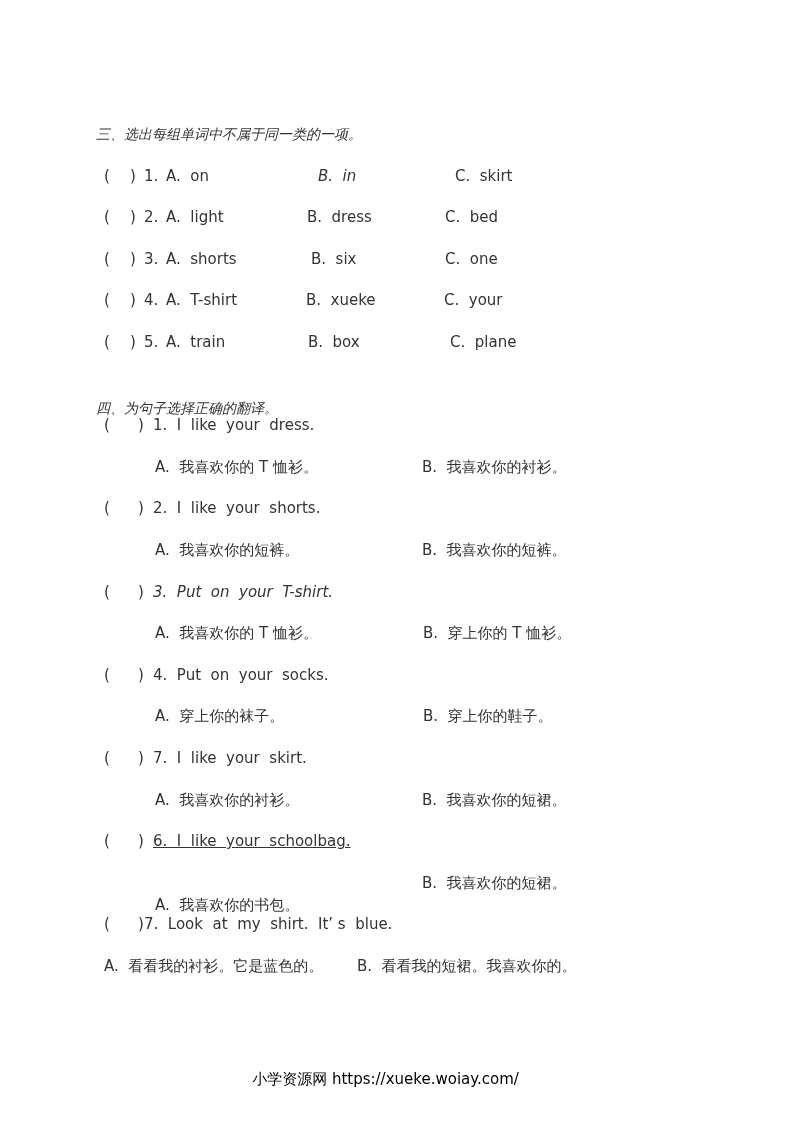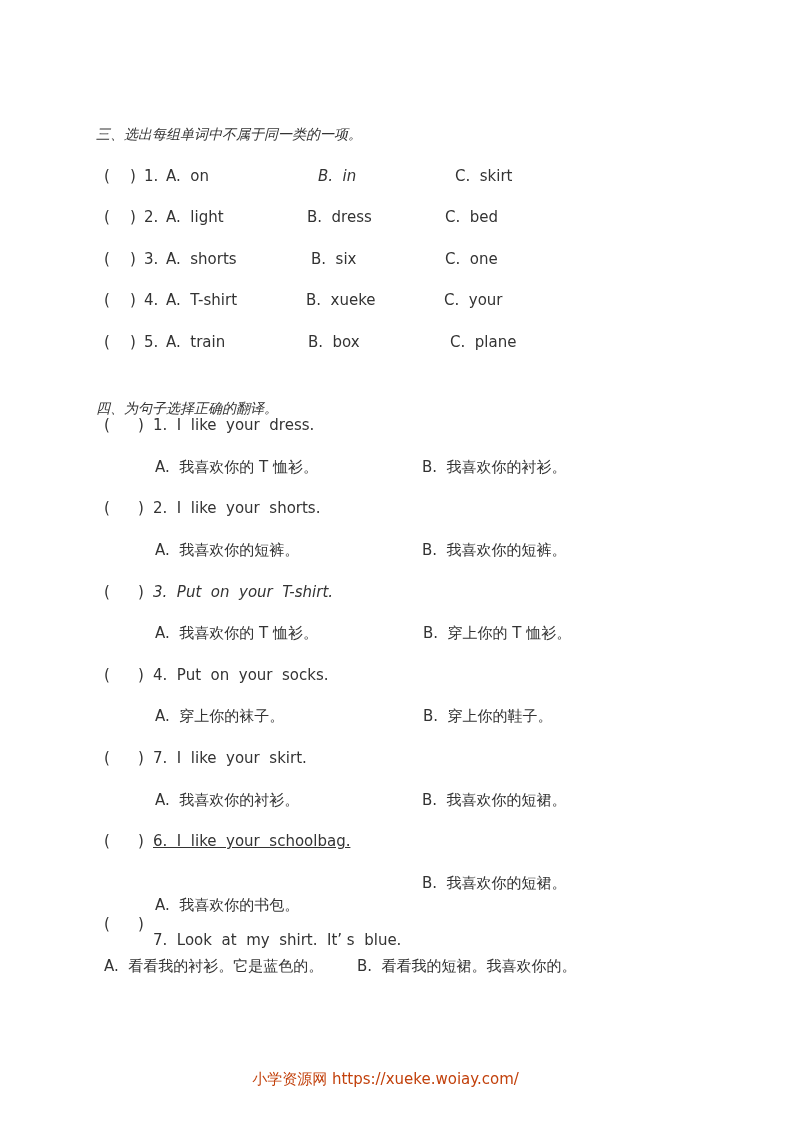--- a/index.html
+++ b/index.html
@@ -4,21 +4,21 @@
 <style>
   html, body { margin: 0; padding: 0; background: #ffffff; }
   body {
     width: 793px; height: 1122px; position: relative; overflow: hidden;
     font-family: "DejaVu Sans", "Liberation Sans", sans-serif;
     color: #333333;
   }
   .line { position: absolute; white-space: pre; font-size: 15px; line-height: 20px; }
   .heading { font-size: 14px; font-style: italic; }
   .paren-l, .paren-r, .num, .opt { position: absolute; white-space: pre; font-size: 15px; line-height: 20px; }
-  .footer { position: absolute; left: 0; width: 771px; text-align: center; top: 1070px; font-size: 15px; color: #c2410c; }
+  .footer { position: absolute; left: 0; width: 771px; text-align: center; top: 1070px; font-size: 15px; color: #000000; }
 </style>
 </head>
 <body>
 
 <div class="line heading" style="left:96px; top:124px;">三、选出每组单词中不属于同一类的一项。</div>
 
 <div>
   <span class="paren-l" style="left:104px; top:166px;">(</span>
   <span class="paren-r" style="left:130px; top:166px;">)</span>
   <span class="num" style="left:144px; top:166px;">1.</span>
@@ -109,18 +109,18 @@
   <span class="paren-l" style="left:104px; top:831px;">(</span>
   <span class="paren-r" style="left:138px; top:831px;">)</span>
   <span class="opt" style="left:153px; top:831px;text-decoration:underline;">6.  I  like  your  schoolbag.</span>
   <span class="opt" style="left:155px; top:873px;margin-top:22px;">A.  我喜欢你的书包。</span>
   <span class="opt" style="left:422px; top:873px;">B.  我喜欢你的短裙。</span>
 </div>
 
 <div>
   <span class="paren-l" style="left:104px; top:914px;">(</span>
   <span class="paren-r" style="left:138px; top:914px;">)</span>
-  <span class="opt" style="left:153px; top:914px;margin-top:16px;">7.  Look  at  my  shirt.  It’ s  blue.</span>
+  <span class="opt" style="left:144px; top:914px;">7.  Look  at  my  shirt.  It’ s  blue.</span>
   <span class="opt" style="left:104px; top:956px;">A.  看看我的衬衫。它是蓝色的。</span>
   <span class="opt" style="left:357px; top:956px;">B.  看看我的短裙。我喜欢你的。</span>
 </div>
 
 <div class="footer">小学资源网 https://xueke.woiay.com/</div>
 
 </body></html>

